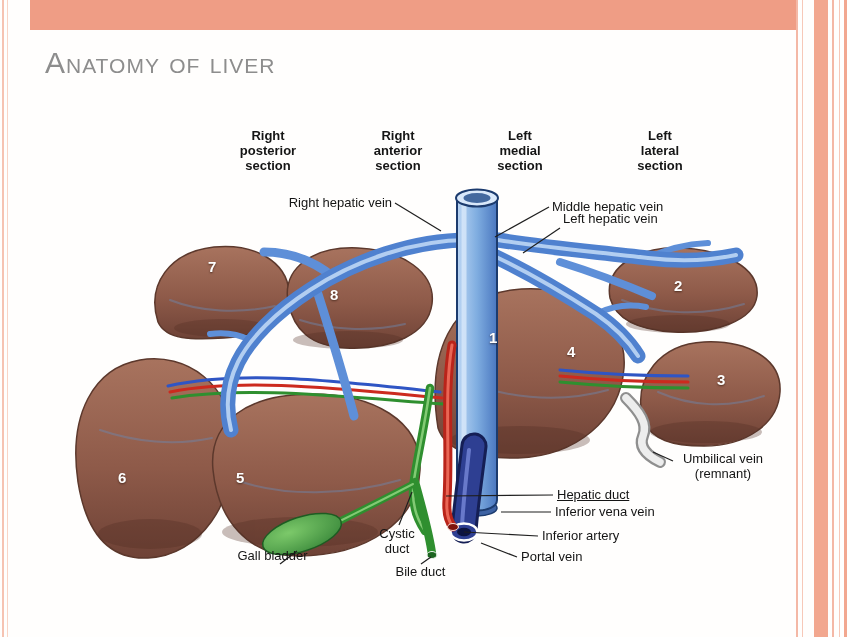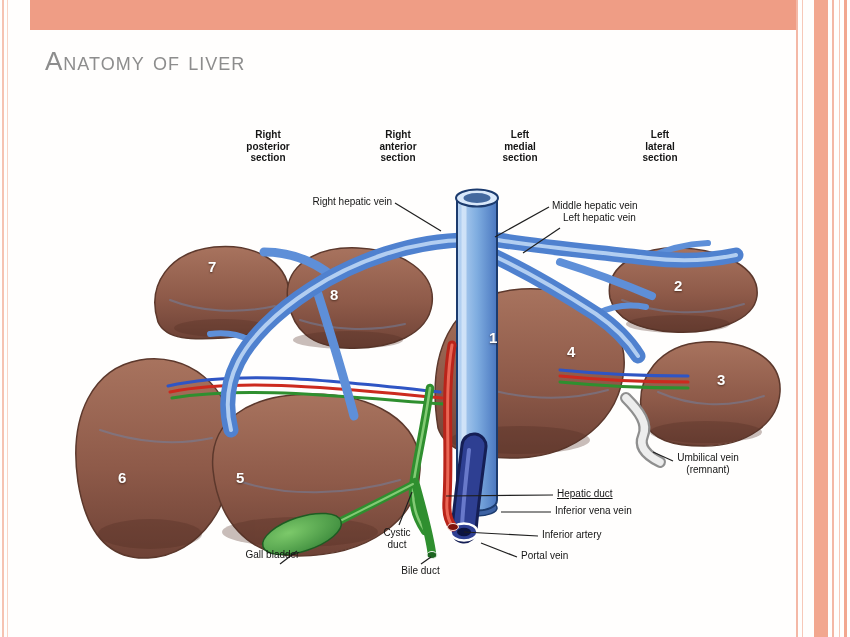--- a/index.html
+++ b/index.html
@@ -4,26 +4,26 @@
 <style>
   html,body{margin:0;padding:0;}
   body{
     width:850px;height:637px;position:relative;overflow:hidden;
     background:#fffefd;font-family:"Liberation Sans",sans-serif;
   }
   .vstripe{position:absolute;top:0;bottom:0;}
   .top-bar{position:absolute;left:30px;top:0;width:766px;height:30px;background:#ef9d85;}
   .title{
     position:absolute;left:45px;top:46px;margin:0;
-    font-size:26px;font-weight:400;font-variant:small-caps;
+    font-size:30px;font-weight:400;font-variant:small-caps;
     letter-spacing:1px;color:#8d8d8d;
   }
   svg.art{position:absolute;left:0;top:0;}
   .lbl{
-    position:absolute;font-size:10px;color:#151515;
+    position:absolute;font-size:13px;color:#151515;
     white-space:pre-line;line-height:1.15;
   }
   .sec{font-weight:700;text-align:center;width:110px;}
   .ctr{text-align:center;}
   .rt{text-align:right;}
   .num{
     position:absolute;font-size:15px;font-weight:700;color:#ffffff;
     text-shadow:0 1px 2px rgba(40,20,10,.65);
   }
 </style>
@@ -179,21 +179,21 @@
 <div class="lbl sec" style="left:465px;top:129px;">Left
 medial
 section</div>
 <div class="lbl sec" style="left:605px;top:129px;">Left
 lateral
 section</div>
 
 <div class="lbl rt" style="left:252px;top:196px;width:140px;">Right hepatic vein</div>
 <div class="lbl" style="left:552px;top:200px;">Middle hepatic vein</div>
 <div class="lbl" style="left:563px;top:212px;">Left hepatic vein</div>
-<div class="lbl ctr" style="left:660px;top:452px;width:96px;">Umbilical vein
+<div class="lbl ctr" style="left:675px;top:452px;width:96px;">Umbilical vein
 (remnant)</div>
 <div class="lbl" style="left:557px;top:488px;text-decoration:underline;">Hepatic duct</div>
 <div class="lbl" style="left:555px;top:505px;">Inferior vena vein</div>
 <div class="lbl" style="left:542px;top:529px;">Inferior artery</div>
 <div class="lbl" style="left:521px;top:550px;">Portal vein</div>
 <div class="lbl ctr" style="left:369px;top:527px;width:56px;">Cystic
 duct</div>
 <div class="lbl ctr" style="left:225px;top:549px;width:95px;">Gall bladder</div>
 <div class="lbl ctr" style="left:383px;top:565px;width:75px;">Bile duct</div>
 

